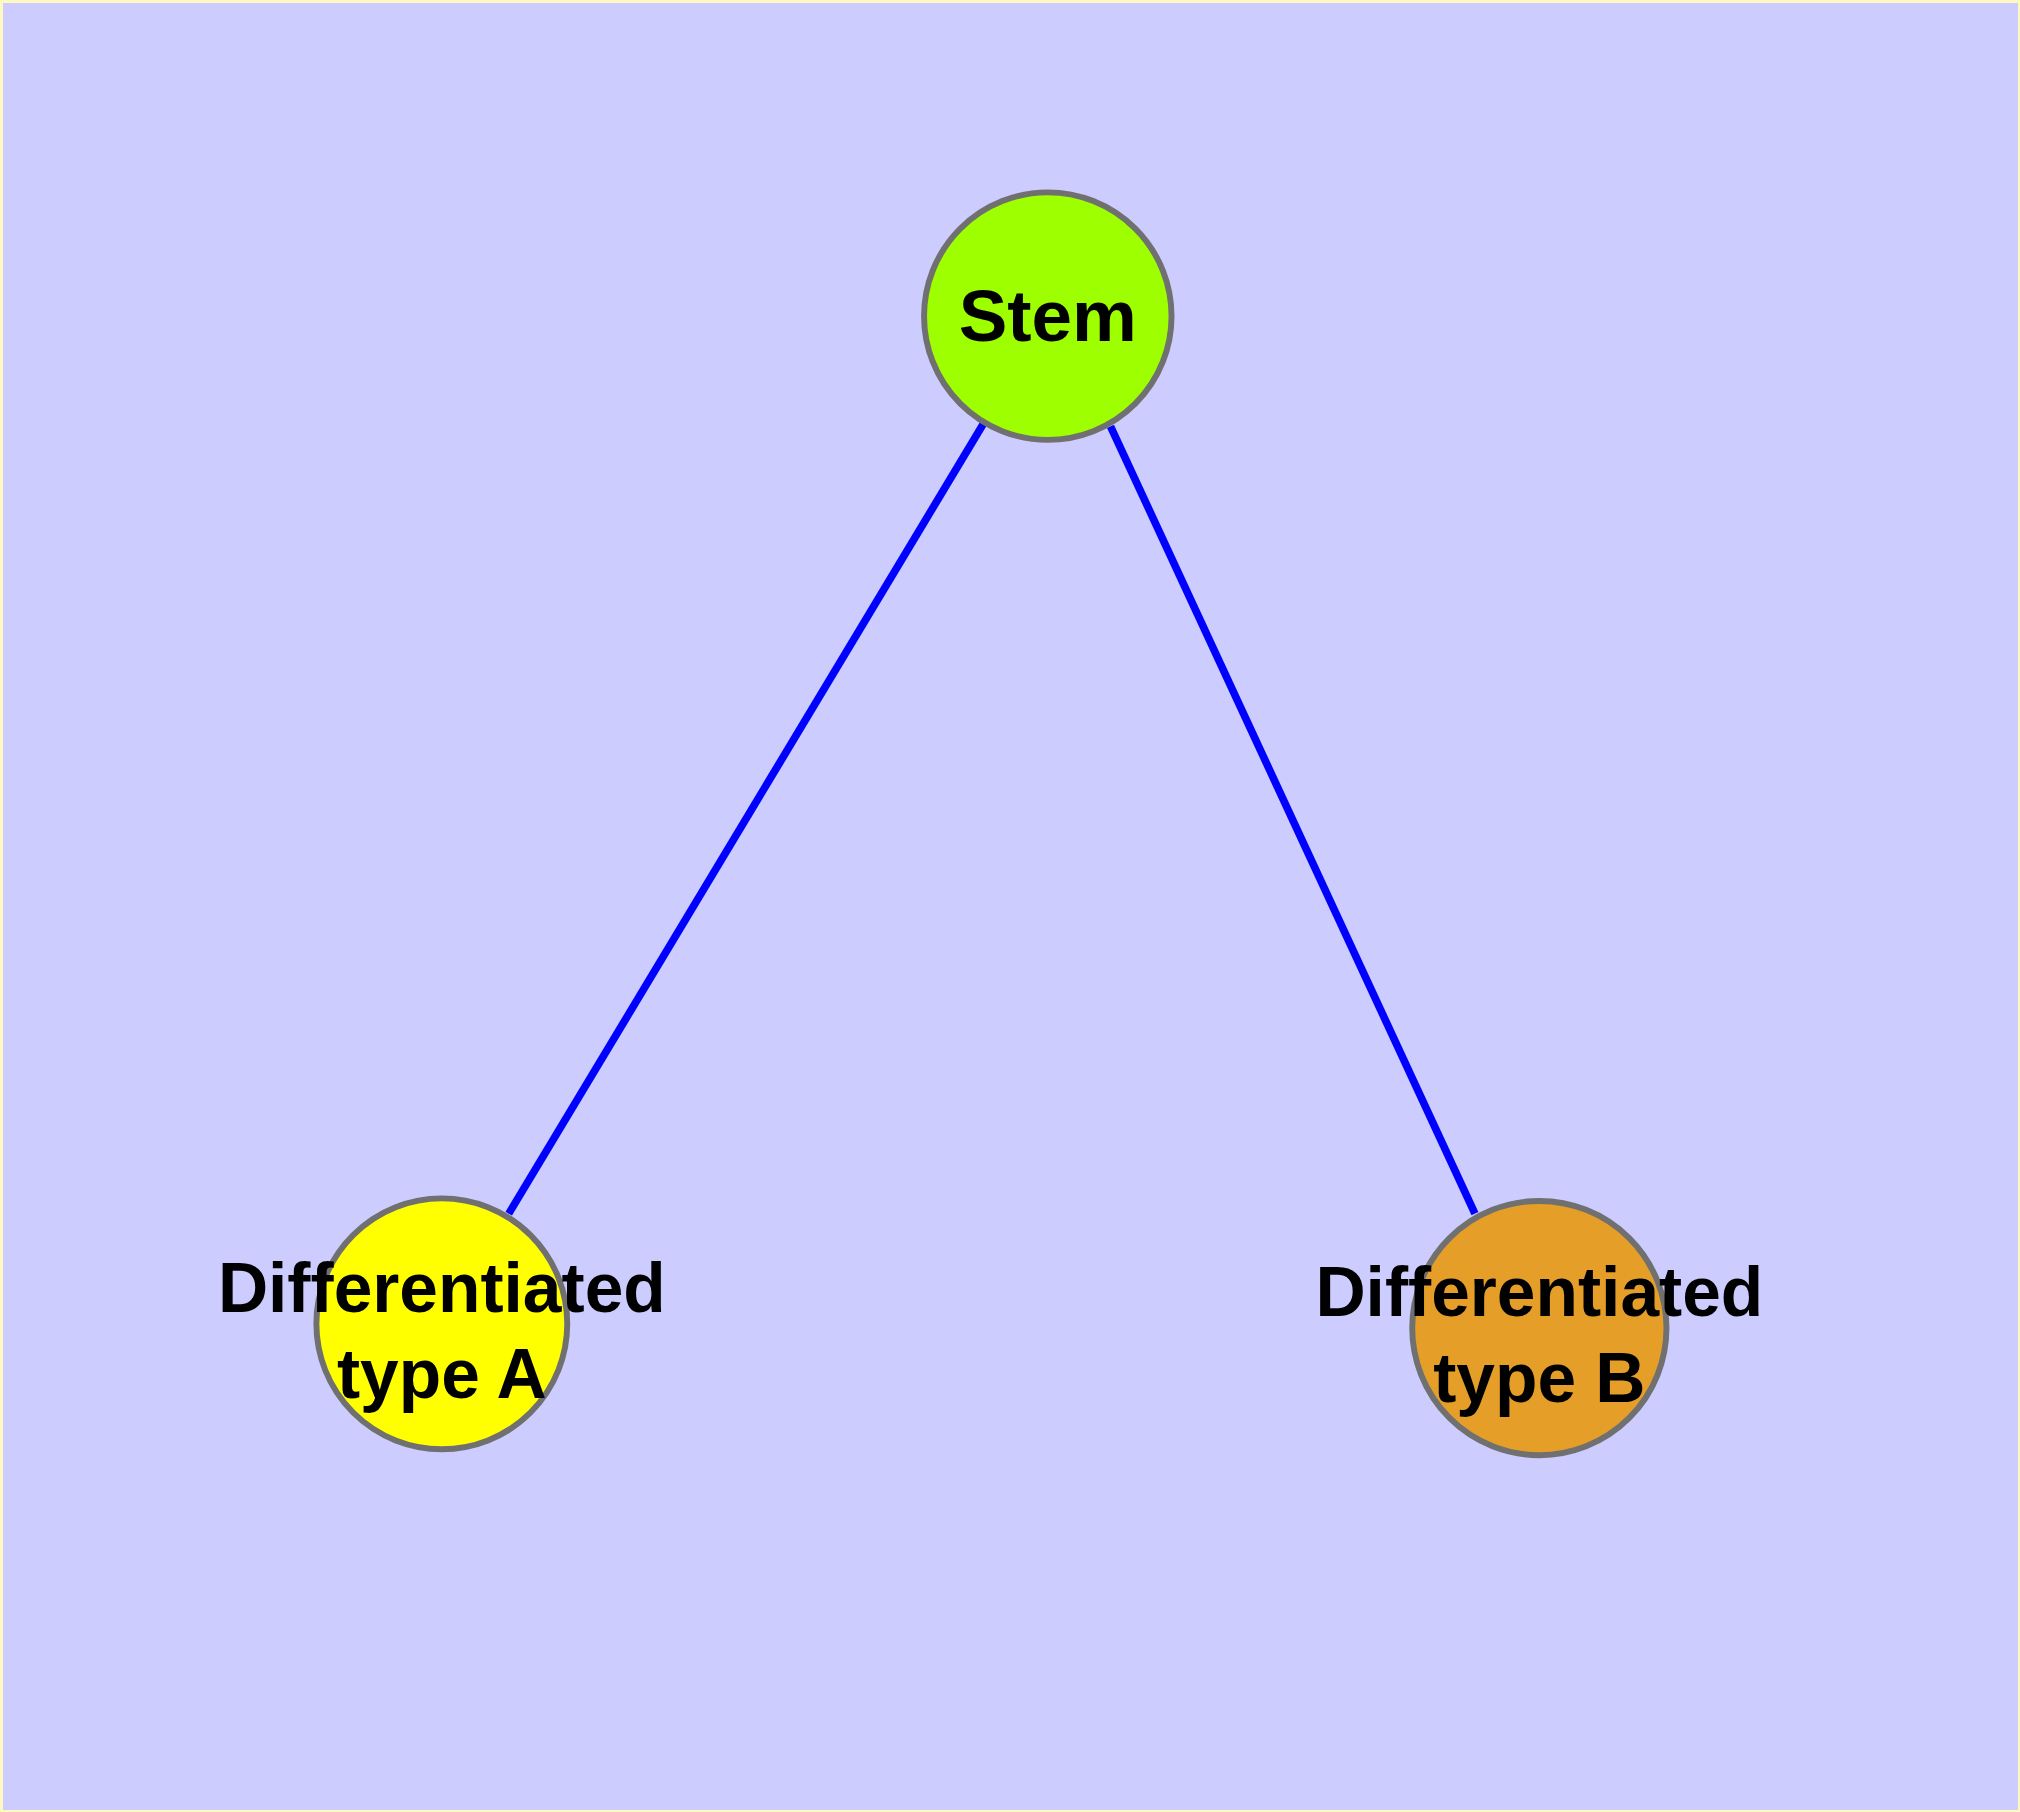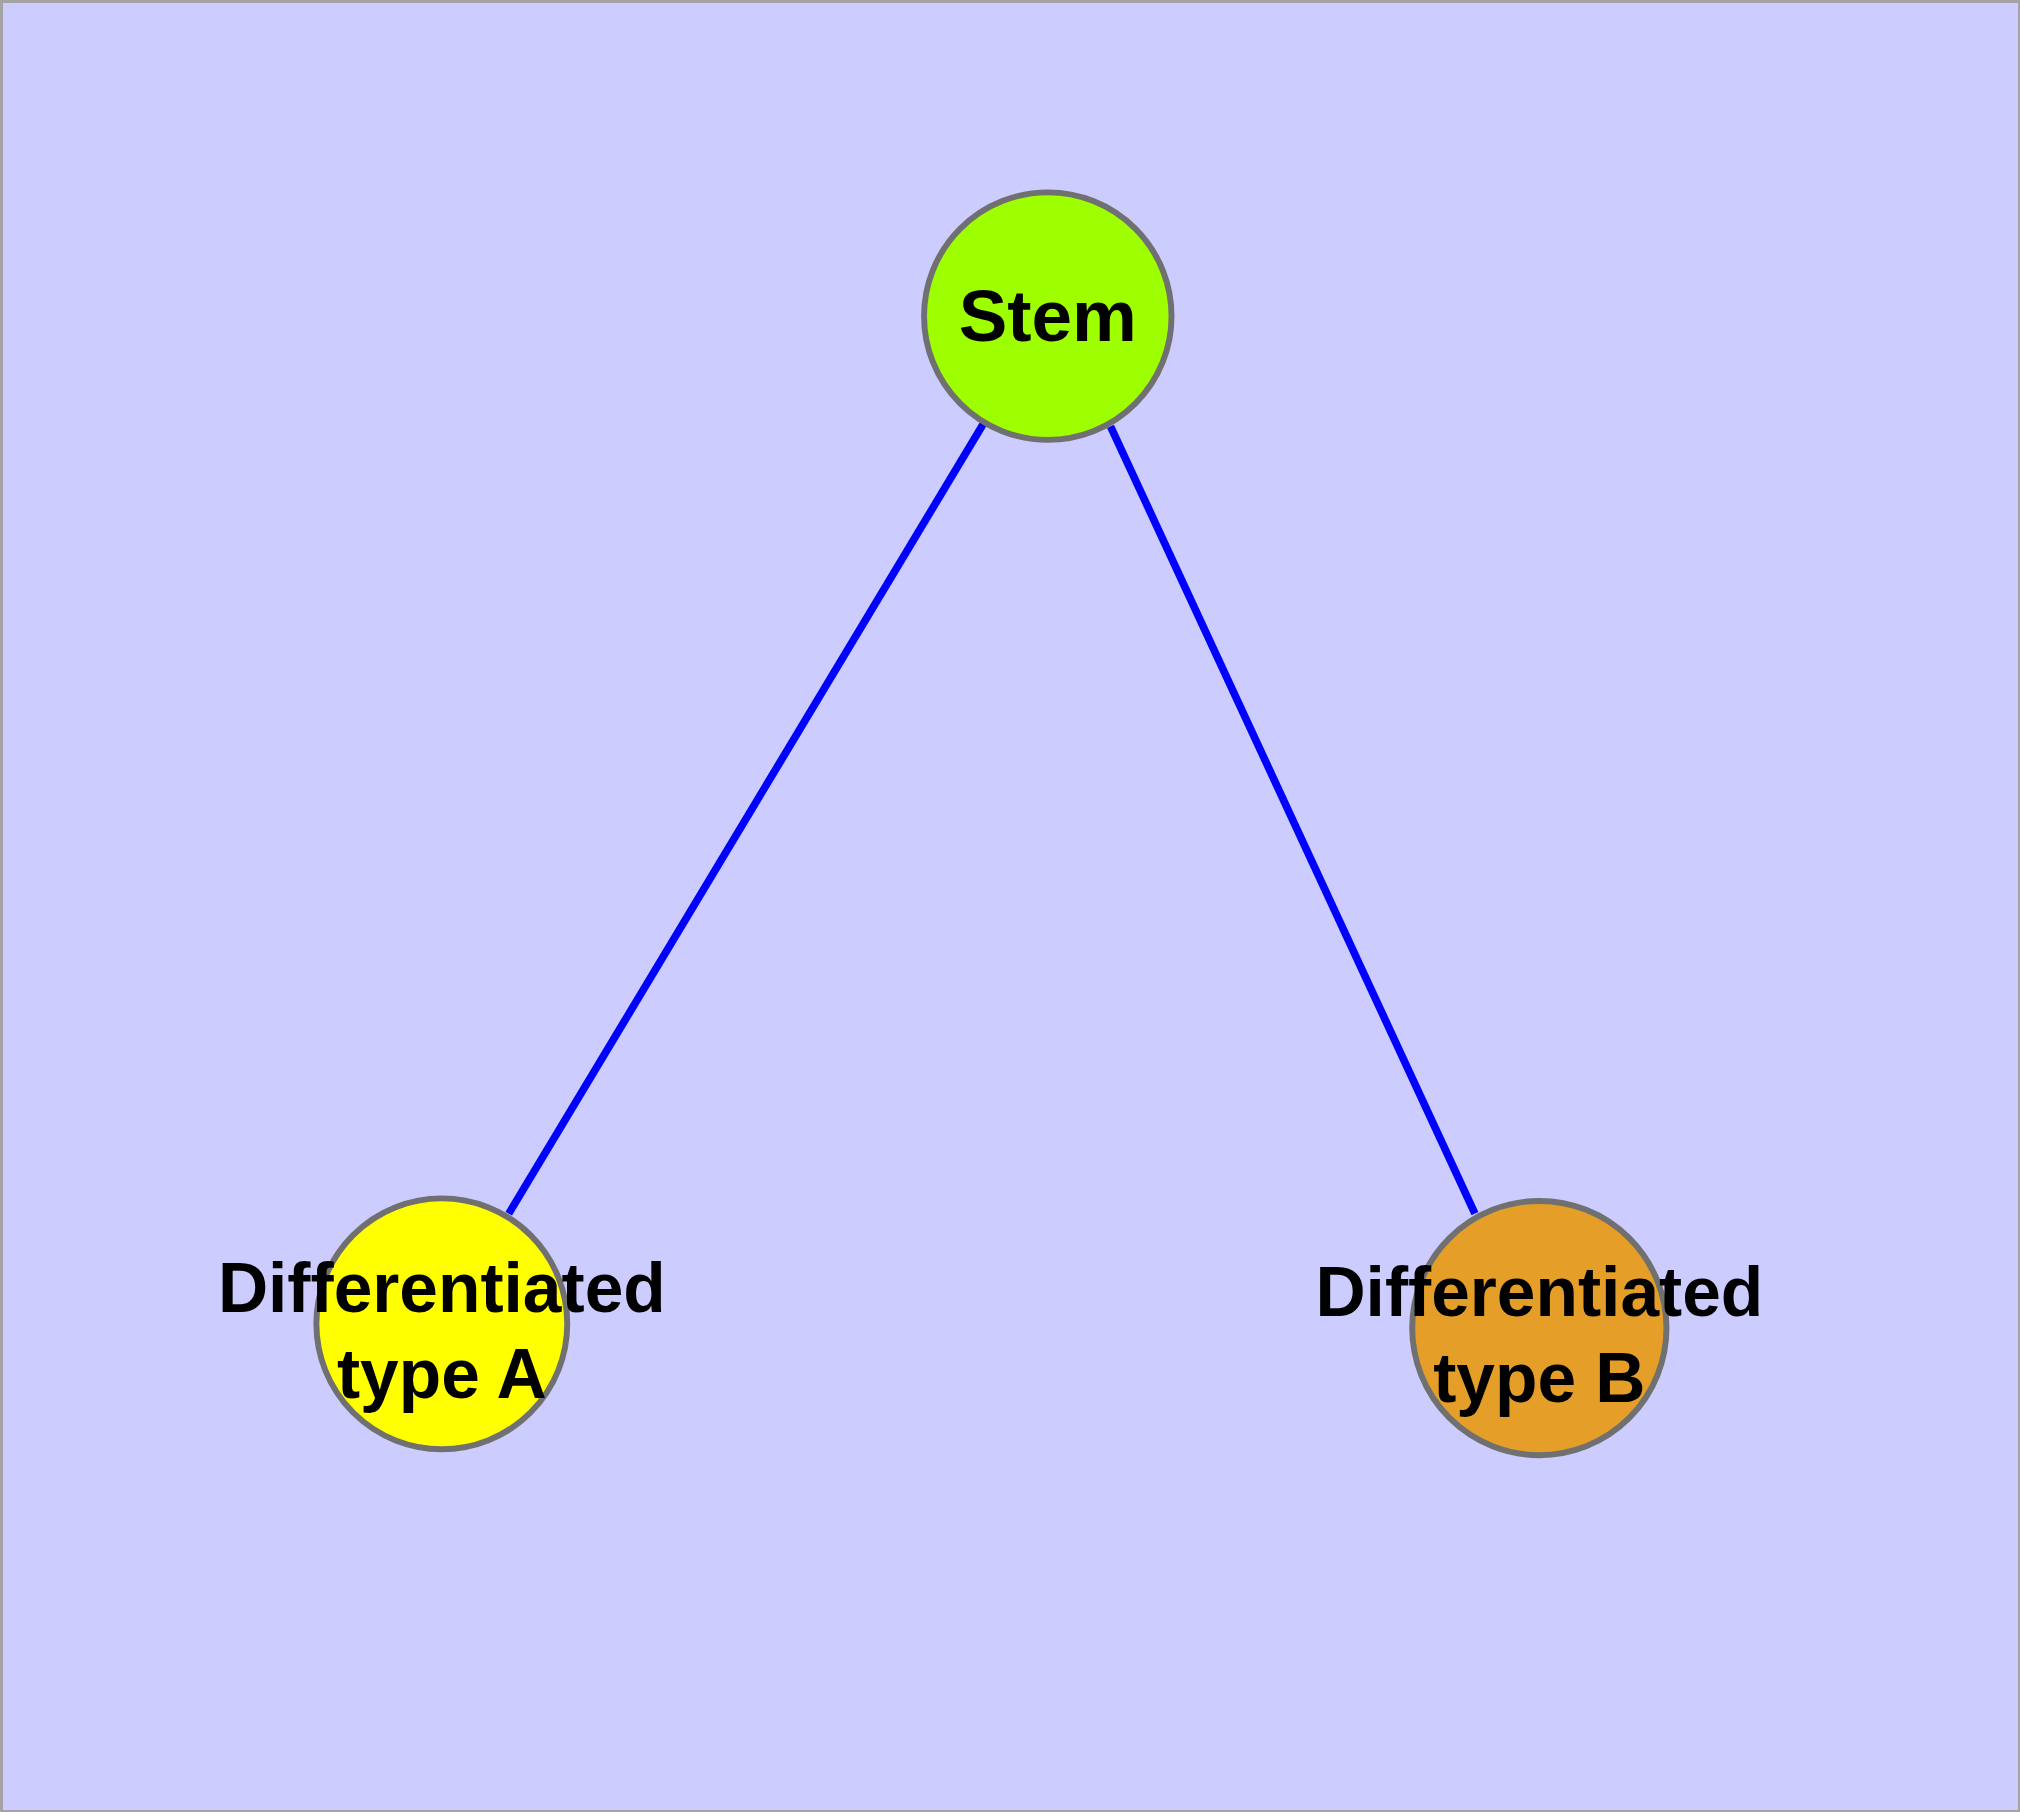--- a/index.html
+++ b/index.html
@@ -5,21 +5,21 @@
 <style>
   html, body {
     margin: 0;
     padding: 0;
     background: #ffffff;
   }
   #stage {
     position: relative;
     width: 2021px;
     height: 1812px;
-    background: #a3a3a3;
+    background: #fef9c3;
     overflow: hidden;
     font-family: "Liberation Sans", sans-serif;
   }
   #canvas-bg {
     position: absolute;
     left: 2.5px;
     top: 2.5px;
     width: 2015px;
     height: 1807px;
     background: #ccccff;

